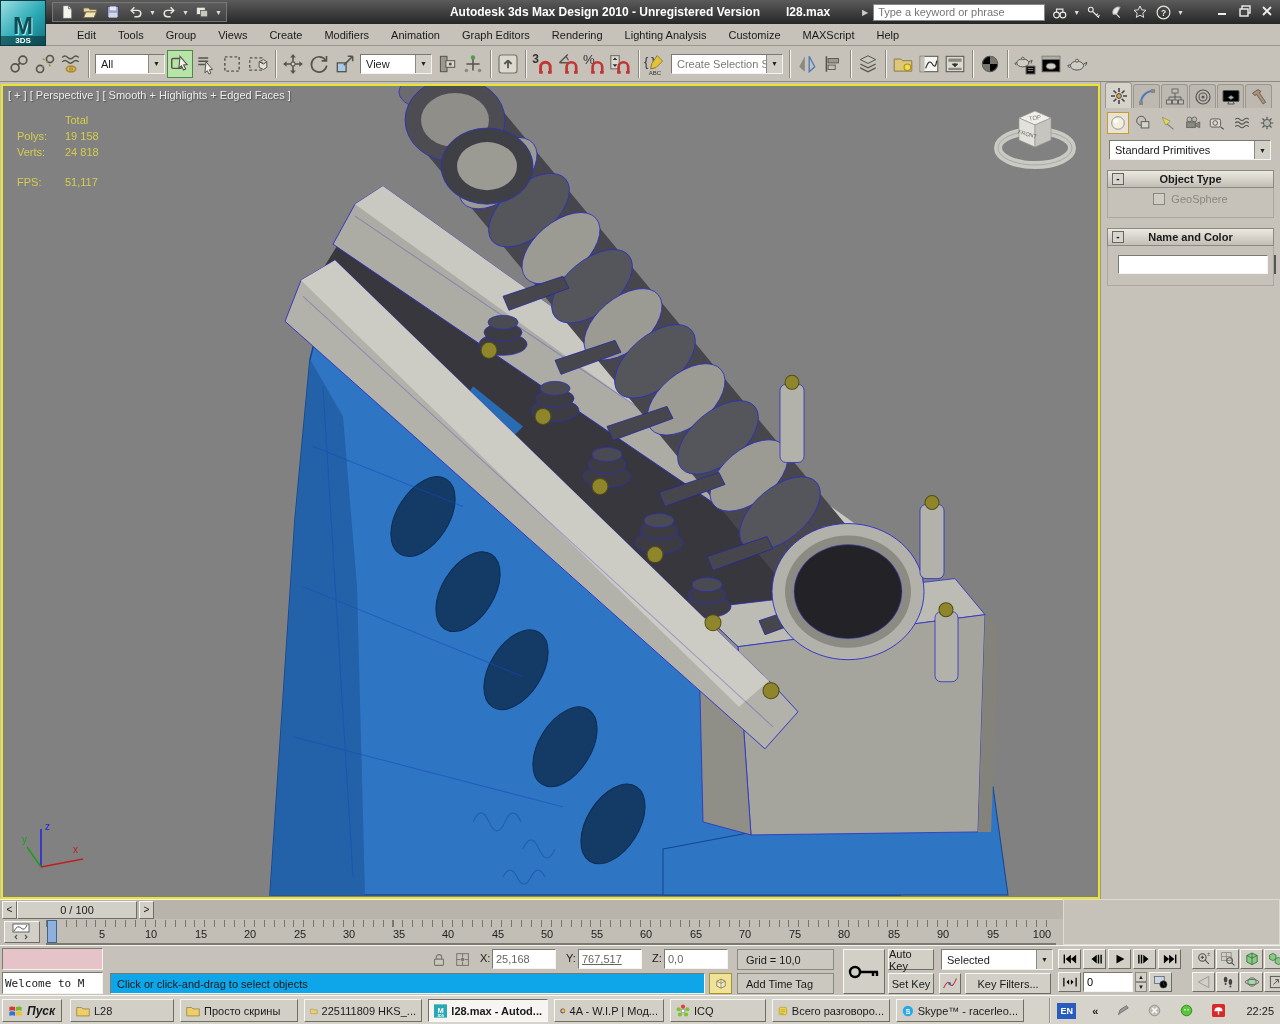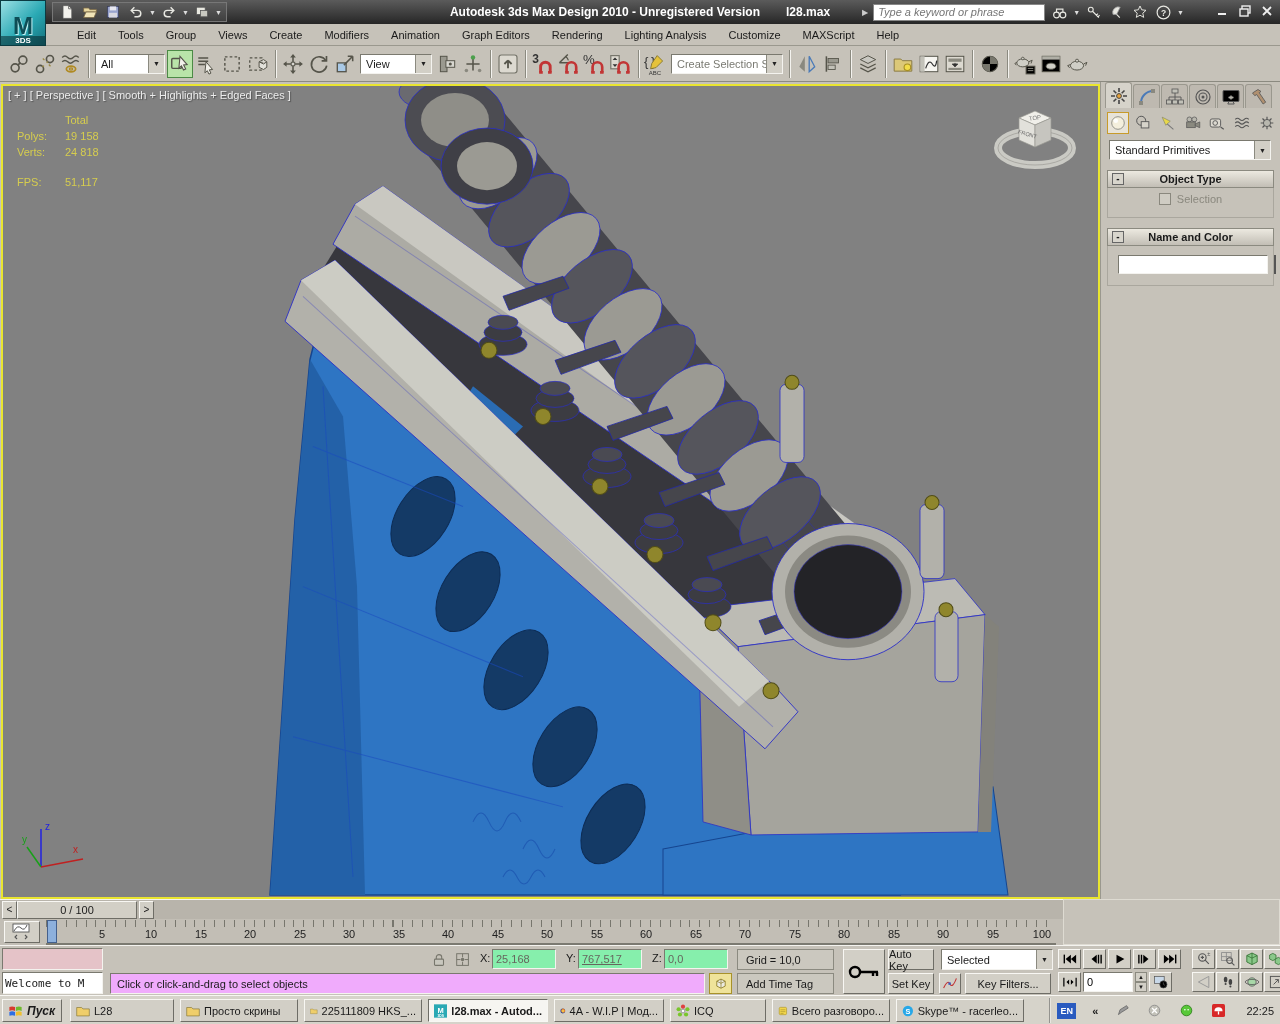--- a/index.html
+++ b/index.html
@@ -12,21 +12,21 @@
 
 #titlebar{left:0;top:0;width:1280px;height:24px;background:linear-gradient(#5b5b5b,#262626);position:absolute}
 #applogo{position:absolute;left:0;top:0;width:46px;height:46px;z-index:30;background:linear-gradient(135deg,#9adfe4,#2aa9b4 55%,#13707c);border:1px solid #0b3b42;display:flex;flex-direction:column;align-items:center;justify-content:flex-end;cursor:pointer}
 #applogo .m{font-size:24px;font-weight:bold;color:#0d4d56;line-height:20px;text-shadow:1px 1px 0 #bdeef2}
 #applogo .t{font-size:8px;font-weight:bold;color:#fff;background:rgba(10,40,46,.55);width:100%;text-align:center}
 #quickaccess{position:absolute;left:52px;top:2px;height:20px;display:flex;align-items:center;gap:3px;padding:0 4px;border:1px solid #777;background:rgba(120,120,120,.25)}
 #quickaccess .qi{width:20px;height:18px;display:flex;align-items:center;justify-content:center}
 .dcaret{font-size:7px;color:#ddd}
 #titletext{position:absolute;left:0;top:0;width:100%;height:24px;display:flex;align-items:center;justify-content:center;gap:26px;color:#fff;font-weight:bold;font-size:12px;pointer-events:none}
 #infocenter{position:absolute;right:96px;top:2px;height:20px;display:flex;align-items:center;gap:5px}
-#infocenter input{width:172px;height:17px;border:1px solid #888;font-style:italic;color:#777;font-size:11px;padding:0 4px;font-family:"Liberation Sans",sans-serif}
+#infocenter input{width:172px;height:17px;border:1px solid #888;color:#777;font-size:11px;padding:0 4px;font-family:"Liberation Sans",sans-serif}
 .ic-btn{width:18px;height:18px;display:flex;align-items:center;justify-content:center}
 #winbtns{position:absolute;right:6px;top:4px;display:flex;gap:8px}
 #winbtns span{width:14px;height:14px;display:flex;align-items:center;justify-content:center}
 
 #menubar{left:0;top:24px;width:1280px;height:22px;background:#c6c2b9;border-bottom:1px solid #9a988e;display:flex;align-items:center;padding-left:66px;position:absolute}
 .mi{padding:0 11px;height:100%;display:flex;align-items:center;cursor:default}
 
 #toolbar{left:0;top:46px;width:1280px;height:36px;background:#c6c2b9;border-bottom:1px solid #8b8a80;display:flex;align-items:center;padding-left:6px;position:absolute}
 .ib{height:28px;min-width:26px;display:inline-flex;align-items:center;justify-content:center}
 .ib.active{background:#b9e4a9;border:1px solid #4c8a46}
@@ -74,23 +74,23 @@
 #mce-btn{position:absolute;left:4px;top:2px;width:36px;height:22px;display:flex;align-items:center;justify-content:center}
 #ruler{position:absolute;left:46px;top:0;width:1010px;height:26px;border-bottom:2px solid #7b7a71}
 #ruler .ticks{position:absolute;left:0;top:1px;width:100%;height:7px;background-image:repeating-linear-gradient(to right,#77766d 0,#77766d 1px,transparent 1px,transparent 9.9px)}
 .tick-label{position:absolute;top:9px;transform:translateX(-50%);font-size:11px;color:#222}
 #frame-marker{position:absolute;left:47px;top:1px;width:10px;height:23px;background:#8db0dc;border:1px solid #44608c;z-index:2}
 
 #statusbar{left:0;top:945px;width:1280px;height:50px;background:#c6c2b9;border-top:1px solid #f4f3ef;position:absolute}
 #listener-pink{position:absolute;left:2px;top:2px;width:101px;height:22px;background:#e5c3c8;border:1px solid;border-color:#7a796f #f4f3ef #f4f3ef #7a796f}
 #listener-white{position:absolute;left:2px;top:26px;width:101px;height:22px;background:#fff;border:1px solid;border-color:#7a796f #f4f3ef #f4f3ef #7a796f;font-family:"DejaVu Sans Mono",monospace;font-size:11px;display:flex;align-items:center;padding:0 2px;overflow:hidden;white-space:nowrap}
 #sel-status{position:absolute;left:110px;top:3px;width:310px;height:21px;display:flex;align-items:center;padding:0 6px;background:#cfccc3;border:1px solid;border-color:#7a796f #f4f3ef #f4f3ef #7a796f}
-#prompt-line{position:absolute;left:110px;top:27px;width:595px;height:21px;display:flex;align-items:center;padding:0 6px;background:#f0abfc;border:1px solid;border-color:#7a796f #f4f3ef #f4f3ef #7a796f}
+#prompt-line{position:absolute;left:110px;top:27px;width:595px;height:21px;display:flex;align-items:center;padding:0 6px;background:#0ea5e9;border:1px solid;border-color:#7a796f #f4f3ef #f4f3ef #7a796f}
 .coord-l{position:absolute;top:6px;font-size:11px}
-.coord-f{position:absolute;top:3px;width:64px;height:20px;background:#86efac;border:1px solid;border-color:#7a796f #f4f3ef #f4f3ef #7a796f;color:#66665e;font-size:11px;padding:0 3px;font-family:"Liberation Sans",sans-serif}
+.coord-f{position:absolute;top:3px;width:64px;height:20px;background:#ffffff;border:1px solid;border-color:#7a796f #f4f3ef #f4f3ef #7a796f;color:#66665e;font-size:11px;padding:0 3px;font-family:"Liberation Sans",sans-serif}
 #grid-box{position:absolute;left:737px;top:3px;width:97px;height:21px;display:flex;align-items:center;padding:0 8px}
 #timetag-box{position:absolute;left:737px;top:27px;width:97px;height:21px;display:flex;align-items:center;padding:0 8px}
 #adaptive-btn{position:absolute;left:709px;top:27px;width:23px;height:21px;background:#efe39a;border:1px solid #a8922a;display:flex;align-items:center;justify-content:center}
 #bigkey-btn{position:absolute;left:843px;top:3px;width:42px;height:45px;display:flex;align-items:center;justify-content:center}
 .akbtn{position:absolute;width:46px;height:21px;display:flex;align-items:center;justify-content:center;font-size:11px;cursor:pointer}
 #keyfilter-dd{position:absolute;left:939px;top:3px;width:112px;height:21px}
 #tangent-btn{position:absolute;left:939px;top:27px;width:22px;height:21px;display:flex;align-items:center;justify-content:center}
 #keyfilters-btn{position:absolute;left:965px;top:27px;width:86px;height:21px;display:flex;align-items:center;justify-content:center}
 .pb{width:23px;height:20px;display:inline-flex;align-items:center;justify-content:center}
 #playback1{position:absolute;left:1058px;top:3px;display:flex;gap:2px}
@@ -688,21 +688,21 @@
     <span class="txt">Standard Primitives</span>
       <span class="da">▼</span>
   </div>
   <div class="roll-h">
     <span class="minus">-</span>
     <span class="t">Object Type</span>
   </div>
   <div class="roll-b">
     <div id="autogrid-row">
       <span class="cb"></span>
-      <span>Selection</span>
+      <span>GeoSphere</span>
     </div>
   </div>
   <div class="roll-h">
     <span class="minus">-</span>
     <span class="t">Name and Color</span>
   </div>
   <div class="roll-b">
     <div id="namecolor-row">
       <input type="text" style="">
       <span id="color-swatch" style="background: rgb(158, 23, 70);"></span>

